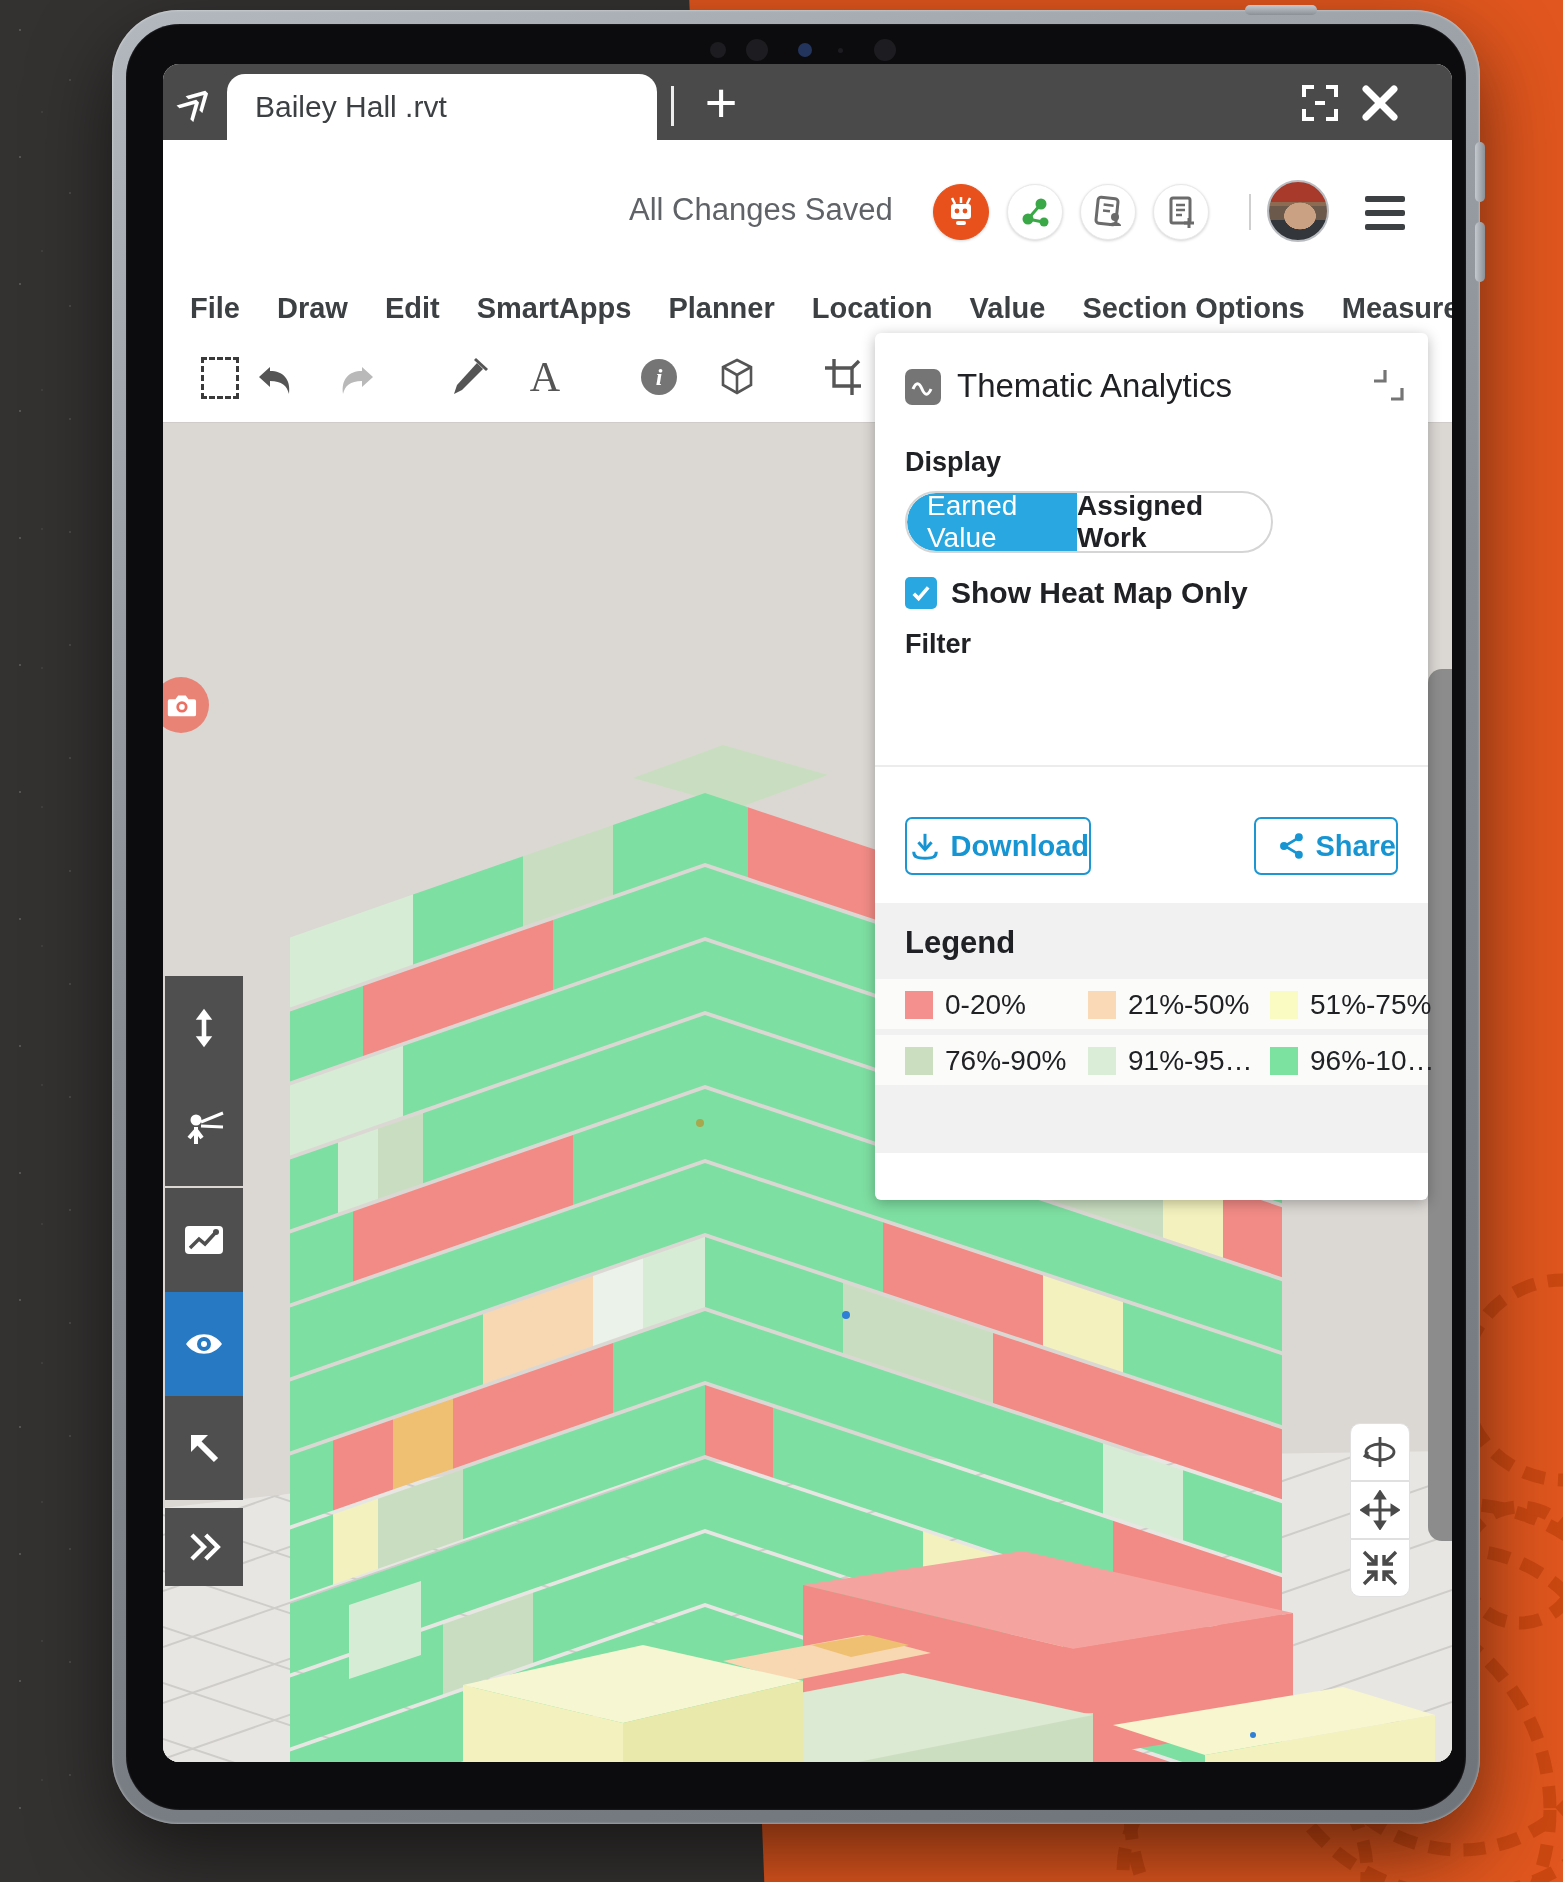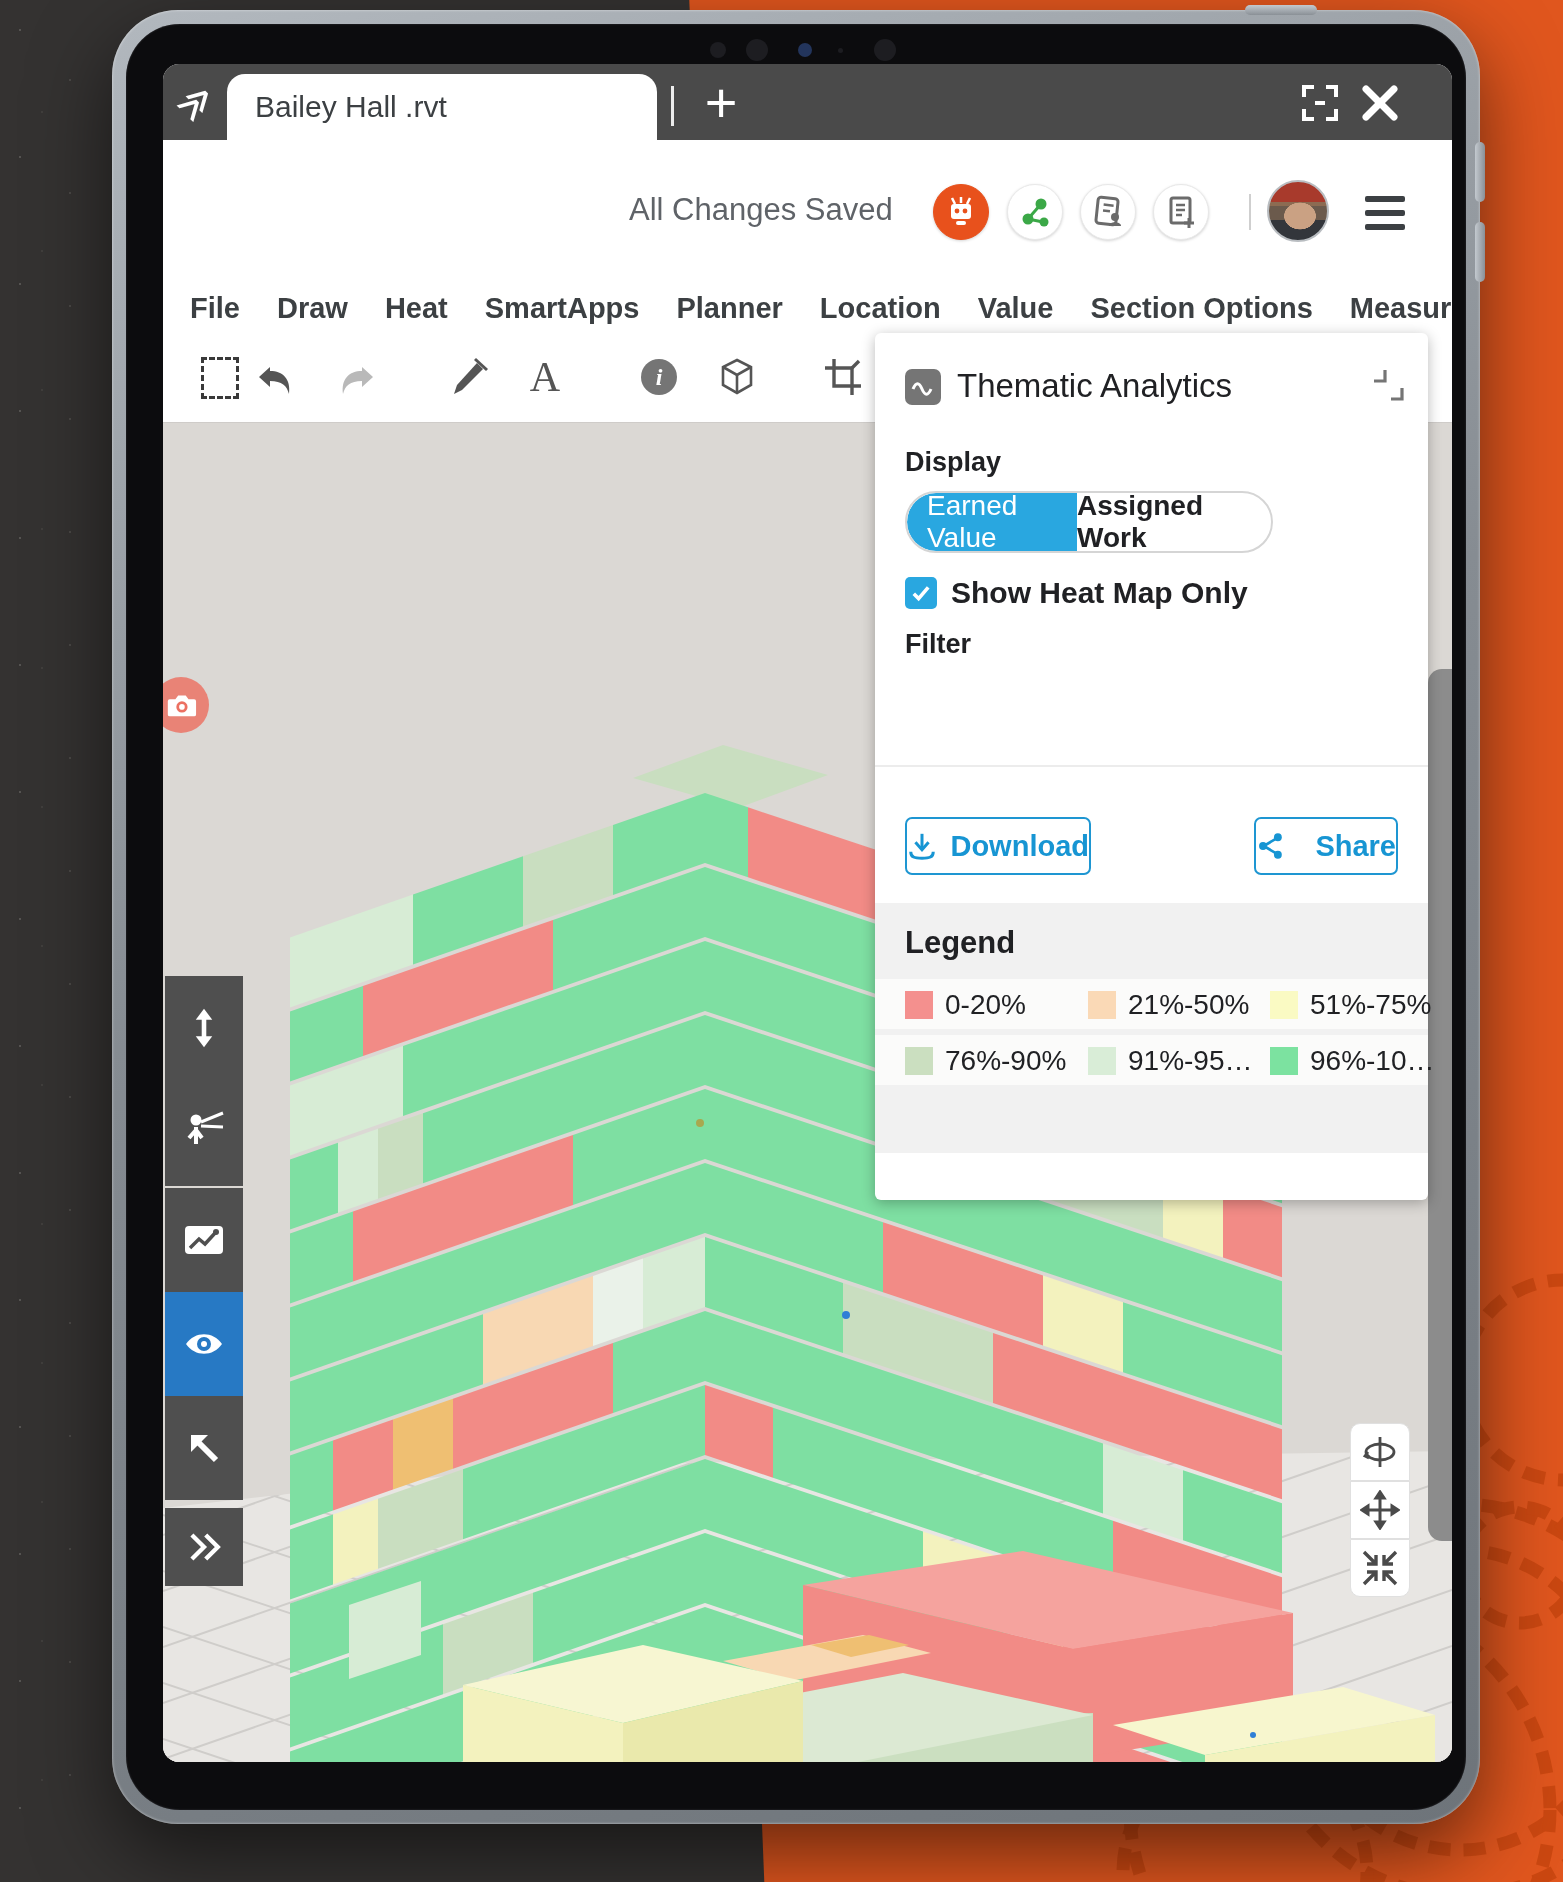--- a/index.html
+++ b/index.html
@@ -122,21 +122,21 @@
   .chk { left:30px; top:244px; width:32px; height:32px; border-radius:5px; background:#29A7E0;
     display:flex; align-items:center; justify-content:center; }
   .chk-label { left:76px; top:243px; font-size:30px; font-weight:600; color:#202124; }
   .search { left:30px; top:338px; width:494px; height:62px; border:2px solid #d5d5d5;
     border-radius:12px; background:#fff; display:flex; align-items:center; }
   .search-ph { margin-left:18px; font-size:29px; color:#9aa0a6; flex:1; }
   .search-div { width:2px; height:58px; background:#e3e3e3; margin:0 10px 0 8px; }
   .panel-hr { left:0; top:432px; width:553px; height:2px; background:#ececec; }
   .pbtn { top:484px; height:58px; border:2px solid #1E96D2; border-radius:7px; background:#fff;
     color:#1795D3; font-size:29px; font-weight:600; display:flex; align-items:center;
-    justify-content:space-between; gap:10px; }
+    justify-content:flex-end; gap:10px; }
   .legend { left:0; top:570px; width:553px; height:250px; background:#F1F1F1; }
   .legend-title { left:30px; top:22px; font-size:31px; font-weight:700; color:#202124; }
   .lg-row { left:0; width:553px; height:50px; background:#FBFBFA; }
   .lg-cell { top:10px; display:flex; align-items:center; gap:12px; }
   .lg-swatch { width:28px; height:28px; }
   .lg-label { font-size:28px; color:#202124; white-space:nowrap; }
 </style>
 </head>
 <body>
 
@@ -244,21 +244,21 @@
       <div class="abs burger">
           <div></div>
           <div></div>
           <div></div>
         </div>
     </div>
 
     <div class="abs menubar">
       <span>File</span>
       <span>Draw</span>
-      <span>Heat</span>
+      <span>Edit</span>
       <span>SmartApps</span>
       <span>Planner</span>
       <span>Location</span>
       <span>Value</span>
       <span>Section Options</span>
       <span>Measure</span>
 
     </div>
 
     <div class="abs toolrow">

